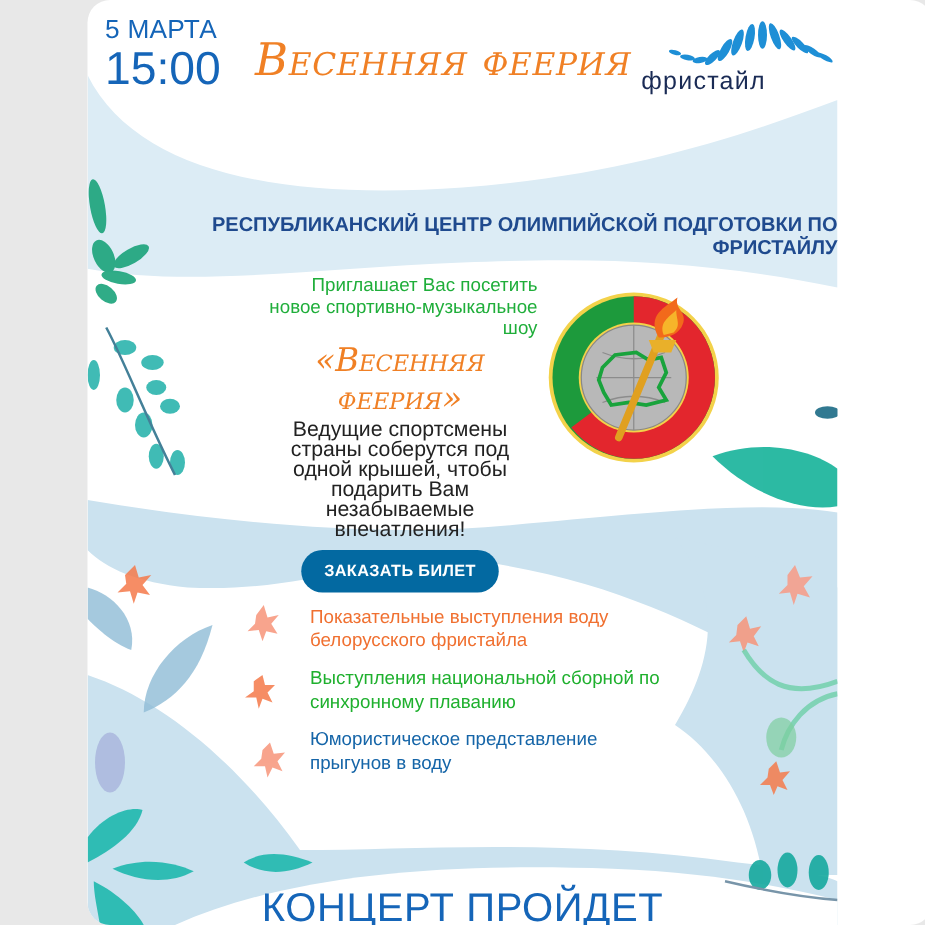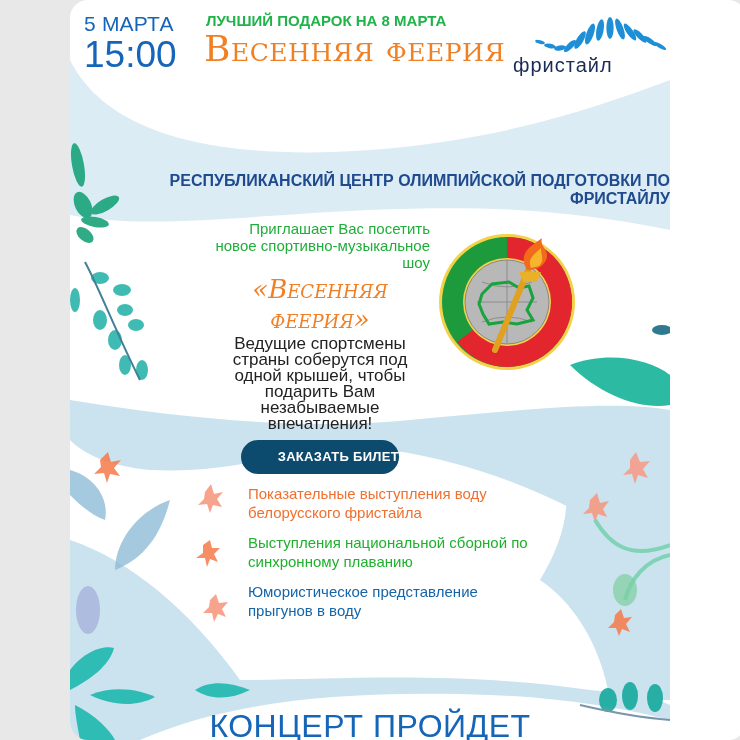--- a/index.html
+++ b/index.html
@@ -3,31 +3,31 @@
 <meta charset="utf-8">
 <style>
   html, body { margin:0; padding:0; }
   body { width:740px; height:740px; overflow:hidden; background:#e8e8e8; font-family:"Liberation Sans", sans-serif; position:relative; }
   .page { position:absolute; left:70px; top:0; width:676px; height:740px; background:#ffffff; overflow:hidden;border-radius:18px; }
   .bg-svg { position:absolute; left:0; top:0; width:600px; height:740px; }
 
   .date { position:absolute; left:14px; top:12px; color:#1565b8; font-size:21px; letter-spacing:0.2px; }
   .time { position:absolute; left:14px; top:34px; color:#1565b8; font-size:37px; }
   .tagline { position:absolute; left:136px; top:12px; color:#1fb34a; font-size:15px; font-weight:bold; }
-  .title { position:absolute; left:134px; top:28px; color:#f08025; font-size:36px; font-family:"DejaVu Serif", serif; font-variant:small-caps; letter-spacing:0.5px; }
+  .title { position:absolute; left:134px; top:28px; color:#f08025; font-size:36px; font-style:italic; font-family:"DejaVu Serif", serif; font-variant:small-caps; letter-spacing:0.5px; }
   .logo { position:absolute; left:460px; top:12px; width:150px; height:66px; }
   .logo-text { position:absolute; left:443px; top:54px; color:#1a2b55; font-size:20px; font-weight:normal; letter-spacing:1px; }
 
   .org { position:absolute; left:0; width:600px; top:172px; text-align:right; color:#1f4a8e; font-size:16px; font-weight:bold; }
 
   .invite { position:absolute; left:140px; top:220px; width:220px; text-align:center; }
   .invite-lead { color:#1fae3a; font-size:15px; line-height:17px;text-align:right; }
   .invite-show { color:#f08025; font-size:26px; font-style:italic; font-family:"DejaVu Serif", serif; font-variant:small-caps; margin-top:3px; }
   .invite-desc { color:#222; font-size:17px; line-height:16px; margin-top:2px; }
-  .cta { display:inline-block; margin-top:8px; background:#0c4a6e; color:#fff; font-size:13px; font-weight:bold; border-radius:18px; width:158px; height:34px; line-height:34px; text-align:right; letter-spacing:0.3px; }
+  .cta { display:inline-block; margin-top:8px; background:#0369a1; color:#fff; font-size:13px; font-weight:bold; border-radius:18px; width:158px; height:34px; line-height:34px; text-align:center; letter-spacing:0.3px; }
 
   .emblem { position:absolute; left:367px; top:232px; width:140px; height:140px; }
 
   .features { position:absolute; left:178px; top:484px; }
   .feature { font-size:15px; line-height:19px; margin-bottom:11px; }
   .f0 { color:#f07030; } .f1 { color:#1fb02e; } .f2 { color:#1565a8; }
 
   .concert { position:absolute; left:0; width:600px; top:708px; text-align:center; color:#1565b8; font-size:32px; letter-spacing:0.5px; }
 </style>
 </head>
@@ -101,21 +101,20 @@
     <g fill="#16a99e" opacity="0.9">
       <ellipse cx="585" cy="698" rx="8" ry="14"></ellipse>
       <ellipse cx="560" cy="696" rx="8" ry="14"></ellipse>
       <ellipse cx="538" cy="700" rx="9" ry="12"></ellipse>
       <path d="M510,705 C540,712 575,718 600,720" stroke="#6a8aa0" stroke-width="2" fill="none"></path>
     </g>
   </svg>
 
   <div class="date">5 МАРТА</div>
   <div class="time">15:00</div>
-  <div class="tagline">ЛУЧШИЙ ПОДАРОК НА 8 МАРТА</div>
   <div class="title">Весенняя феерия</div>
 
   <svg class="logo" viewBox="0 0 150 66">
     <g fill="#1e8fd6">
       <ellipse cx="10" cy="30" rx="5" ry="1.8" transform="rotate(15 10 30)"></ellipse>
       <ellipse cx="20" cy="34" rx="6" ry="2.2" transform="rotate(10 20 34)"></ellipse>
       <ellipse cx="30" cy="36" rx="6" ry="2.5" transform="rotate(-10 30 36)"></ellipse>
       <ellipse cx="40" cy="34" rx="8" ry="3" transform="rotate(-45 40 34)"></ellipse>
       <ellipse cx="50" cy="28" rx="10" ry="3.4" transform="rotate(-60 50 28)"></ellipse>
       <ellipse cx="60" cy="22" rx="11" ry="3.6" transform="rotate(-70 60 22)"></ellipse>

